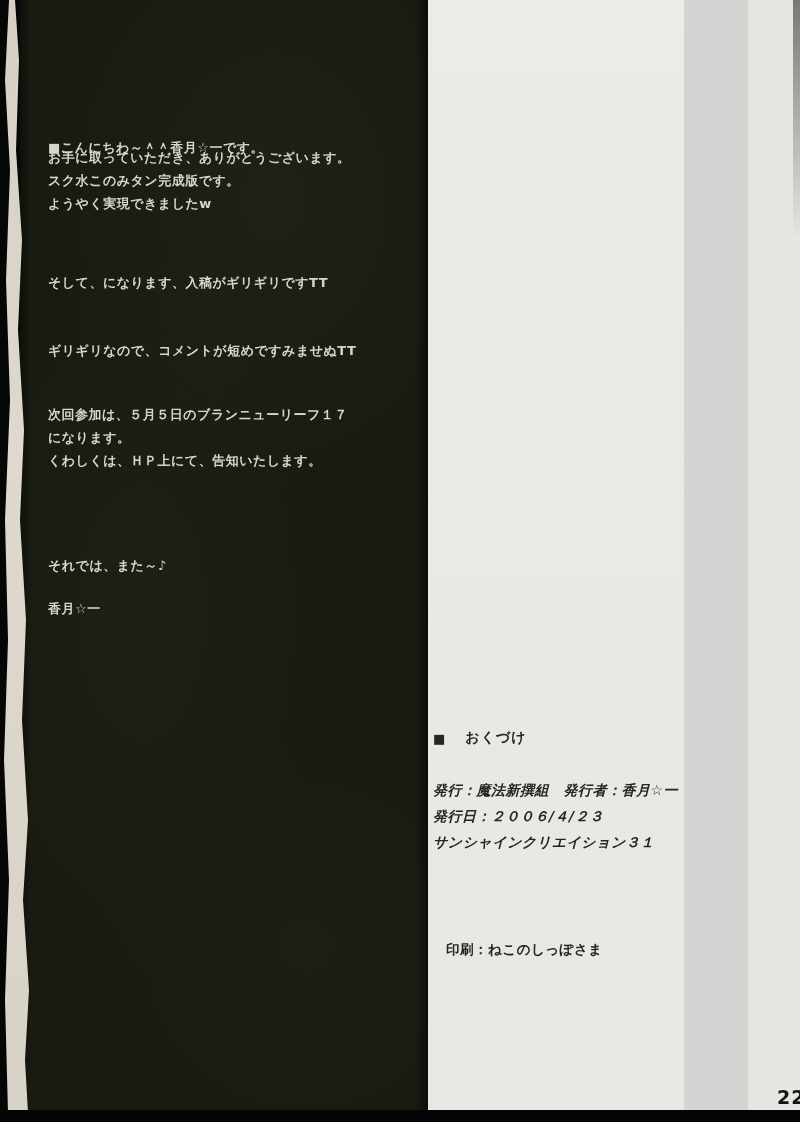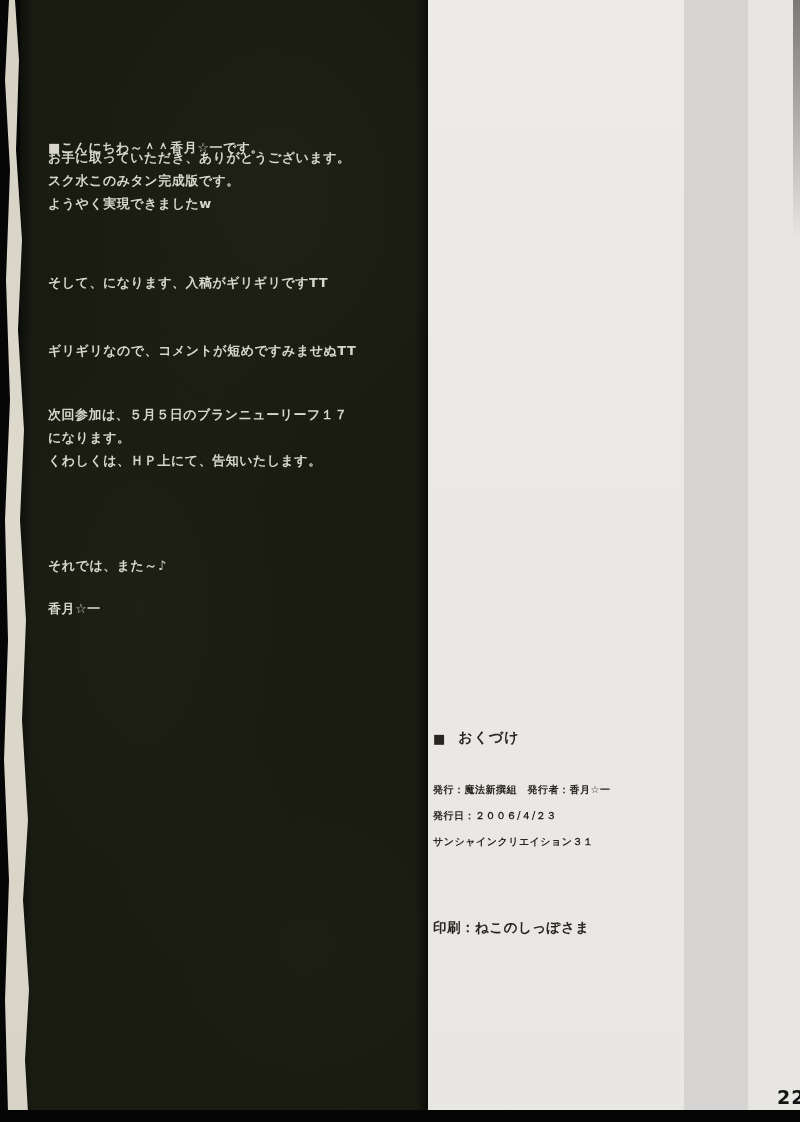--- a/index.html
+++ b/index.html
@@ -73,30 +73,30 @@
     font-weight: bold;
     font-size: 14px;
   }
   .white-page .cline {
     position: absolute;
     left: 5px;
     white-space: nowrap;
   }
   .colophon-title { top: 729px; display: flex; align-items: center; }
   .colophon-title .bullet { font-size: 13px; }
-  .colophon-title .title-text { margin-left: 13px; letter-spacing: 1px; }
-  .colophon-publish { top: 777px; line-height: 26px; letter-spacing: 0.5px; font-size: 10px; }
+  .colophon-title .title-text { margin-left: 20px; letter-spacing: 1px; }
+  .colophon-publish { top: 777px; line-height: 26px; letter-spacing: 0.5px; font-size: 14px; font-style: italic; }
   .colophon-net {
     top: 870px;
     line-height: 27px;
     font-family: "DejaVu Sans Mono", "Liberation Mono", monospace;
     font-size: 12px;
     letter-spacing: 0.5px;
   }
-  .colophon-printer { top: 919px; font-size: 13.5px; letter-spacing: 0.5px; }
+  .colophon-printer { top: 941px; font-size: 13.5px; letter-spacing: 0.5px; margin-left: 13px; }
 
   
   .gray-stripe {
     position: absolute;
     left: 684px;
     top: 0;
     width: 64px;
     height: 1112px;
     background: #d6d4d2;
     z-index: 2;

